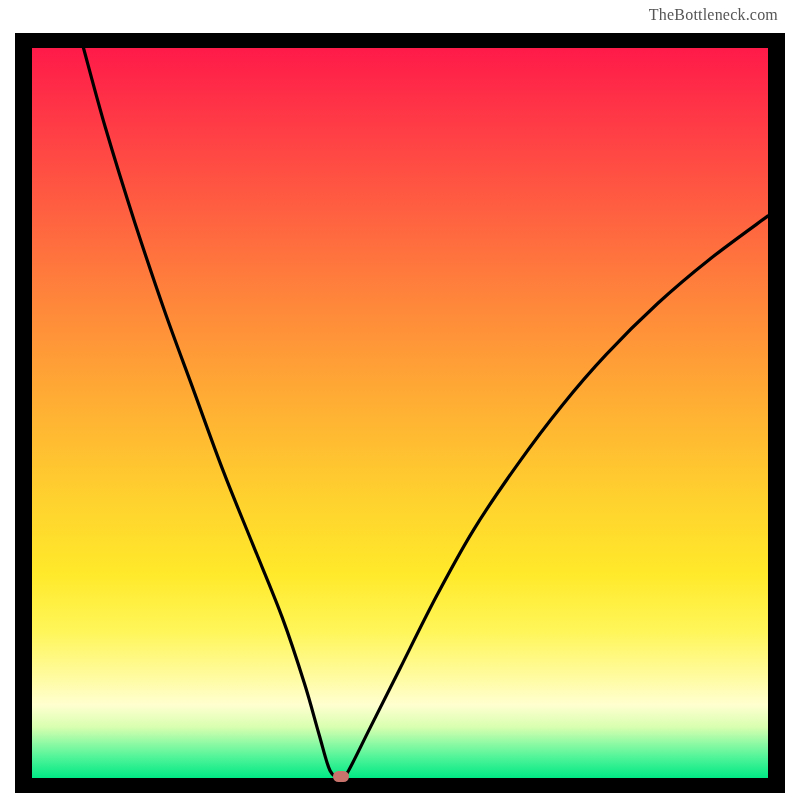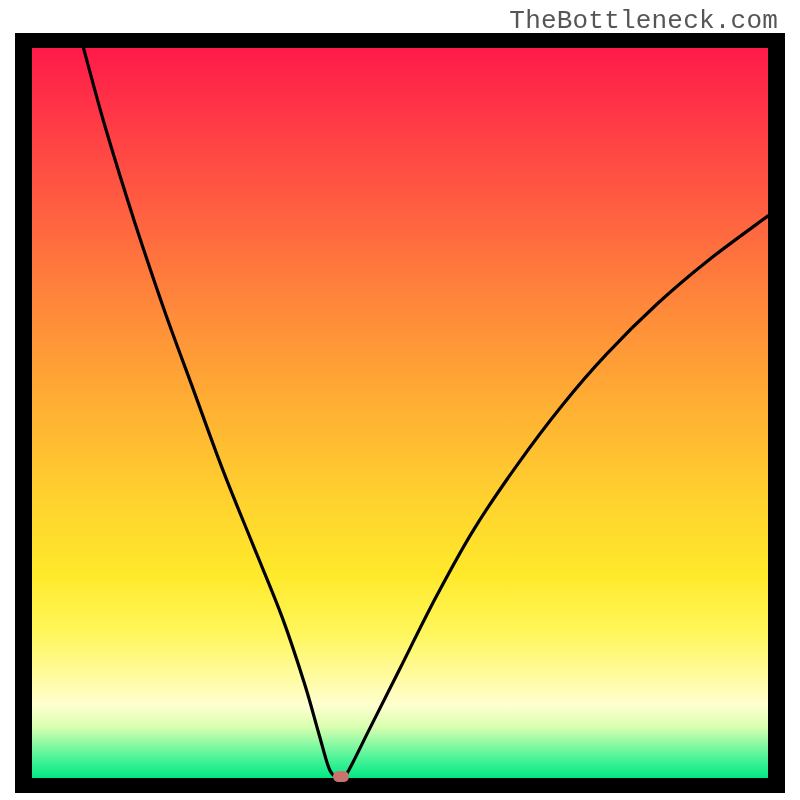--- a/index.html
+++ b/index.html
@@ -3,22 +3,22 @@
 <meta charset="utf-8">
 <style>
   * { margin: 0; padding: 0; box-sizing: border-box; }
   html, body { width: 800px; height: 800px; overflow: hidden; background: #fff; }
   .wrap { position: relative; width: 800px; height: 800px; }
 
   .attribution {
     position: absolute;
     top: 6px;
     right: 22px;
-    font-family: Liberation Mono, monospace;
-    font-size: 26px;
+    font-family: Liberation Serif, serif;
+    font-size: 16px;
     color: #565656;
     font-weight: 400;
     letter-spacing: 0.2px;
   }
 
   .plot-outer {
     position: absolute;
     left: 15px;
     top: 33px;
     width: 770px;

